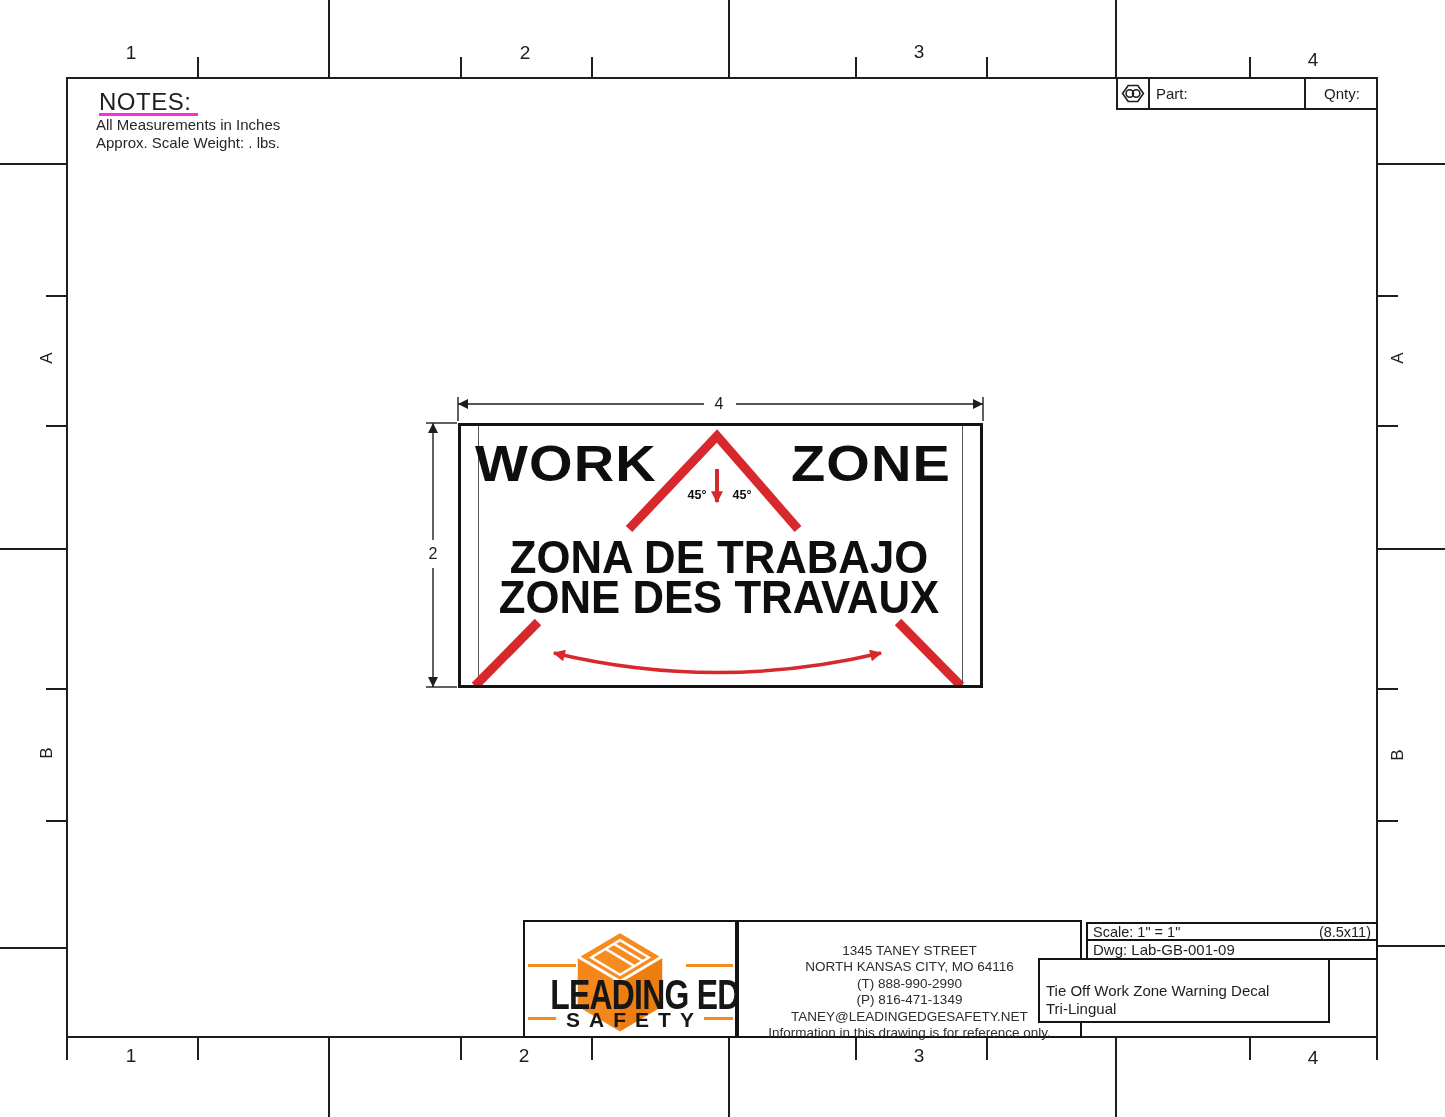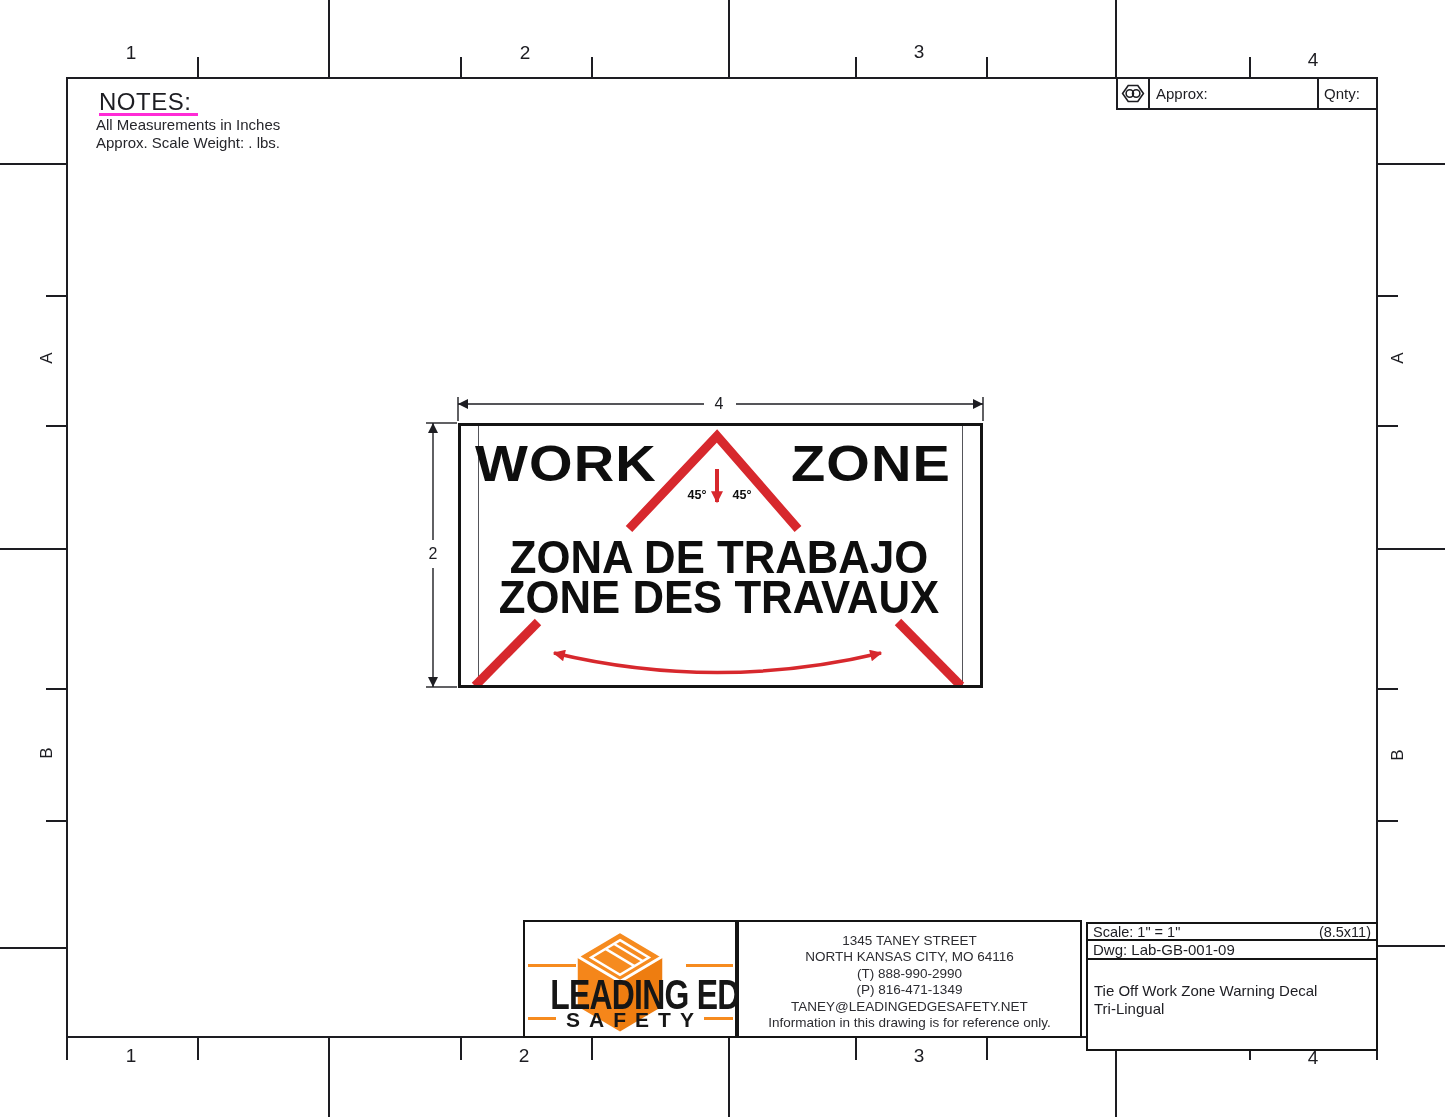--- a/index.html
+++ b/index.html
@@ -13,38 +13,38 @@
   
   .notes-h{position:absolute;left:99px;top:88px;font-size:24px;letter-spacing:.5px;}
   .notes-u{position:absolute;left:99px;top:113px;width:99px;height:2.5px;background:#ff2bd6;}
   .notes-l{position:absolute;left:96px;font-size:15px;color:#26262b;}
   
   .partsbox{position:absolute;left:1116px;top:77px;width:262px;height:33px;border:2px solid #1d1d22;
             box-sizing:border-box;display:flex;align-items:stretch;}
   .pcell{display:flex;align-items:center;font-size:15px;}
   .picon{width:30px;border-right:2px solid #1d1d22;justify-content:center;}
   .pparts{flex:1;padding-left:6px;}
-  .pqnty{width:52px;border-left:2px solid #1d1d22;padding-left:5px;}
+  .pqnty{width:52px;border-left:2px solid #1d1d22;padding-left:18px;}
   
   .decal{position:absolute;left:458px;top:423px;width:525px;height:265px;
          border:3px solid #141414;box-sizing:border-box;background:#fff;}
   .bleed{position:absolute;top:0;bottom:0;width:1px;background:#55555a;}
   .dsvg{position:absolute;left:0;top:0;width:100%;height:100%;}
   .dword{position:absolute;font-weight:bold;white-space:nowrap;color:#0e0e0e;
          transform:translate(-50%,-50%) scaleX(1.12);font-size:50px;letter-spacing:1px;}
   .dsub{position:absolute;font-weight:bold;white-space:nowrap;color:#0e0e0e;
         transform:translate(-50%,-50%) scaleX(0.95);font-size:46px;}
   .dang{position:absolute;font-weight:bold;color:#0e0e0e;font-size:12.5px;
         transform:translate(-50%,-50%);}
   .dimlbl{position:absolute;font-size:16px;background:#fff;padding:0 3px;
           transform:translate(-50%,-50%);color:#1d1d22;}
   .dimsvg{position:absolute;}
   
   .box{position:absolute;border:2px solid #141414;box-sizing:border-box;background:#fff;}
-  .addr{font-size:13.5px;color:#2c2c31;text-align:center;line-height:16.4px;padding-top:11px;}
+  .addr{font-size:13.5px;color:#2c2c31;text-align:center;line-height:16.4px;padding-top:21px;}
   .tb-row1{display:flex;justify-content:space-between;align-items:center;
            font-size:14.5px;padding:0 5px;box-sizing:border-box;}
   .tb-row2{font-size:15px;display:flex;align-items:center;padding-left:5px;box-sizing:border-box;}
   .tb-desc{font-size:15px;line-height:18px;padding:22px 0 0 6px;box-sizing:border-box;}
   .lg-rule{position:absolute;height:2.5px;background:#f68b1f;}
   .lg-name{position:absolute;left:0;right:0;top:49px;text-align:center;font-weight:bold;
            font-size:42px;color:#161616;transform:scaleX(0.76);letter-spacing:-1px;white-space:nowrap;}
   .lg-sub{position:absolute;left:0;right:0;top:86px;text-align:center;font-weight:bold;
           font-size:21px;color:#161616;letter-spacing:9px;text-indent:9px;white-space:nowrap;}
 </style>
@@ -111,21 +111,21 @@
   <div class="notes-l" style="top:134px">Approx. Scale Weight: . lbs.</div>
 
   <div class="partsbox">
     <div class="pcell picon">
       <svg width="24" height="21" viewBox="0 0 30 26">
         <polygon points="2,13 9,3 21,3 28,13 21,23 9,23" fill="none" stroke="#1d1d22" stroke-width="2"></polygon>
         <circle cx="11" cy="13" r="4.6" fill="none" stroke="#1d1d22" stroke-width="2"></circle>
         <circle cx="19" cy="13" r="4.6" fill="none" stroke="#1d1d22" stroke-width="2"></circle>
       </svg>
     </div>
-    <div class="pcell pparts">Approx:</div>
+    <div class="pcell pparts">Part:</div>
     <div class="pcell pqnty">Qnty:</div>
   </div>
 
   <svg class="dimsvg" style="left:452px;top:395px" width="537" height="30">
     <defs>
       <marker id="arrB" viewBox="0 0 10 10" refX="10" refY="5" markerWidth="13" markerHeight="10" markerUnits="userSpaceOnUse" orient="auto-start-reverse">
         <path d="M0 0 L10 5 L0 10 Z" fill="#1d1d22"></path>
       </marker>
       <marker id="arrR" viewBox="0 0 10 10" refX="9" refY="5" markerWidth="15" markerHeight="12" markerUnits="userSpaceOnUse" orient="auto-start-reverse">
         <path d="M0 0 L10 5 L0 10 Z" fill="#d7282d"></path>
@@ -190,18 +190,18 @@
     <div>Information in this drawing is for reference only.</div>
   </div>
 
   <div class="box tb-row1" style="left:1086px;top:922px;width:292px;height:19px">
     <span>Scale: 1" = 1"</span>
     <span>(8.5x11)</span>
   </div>
   <div class="box tb-row2" style="left:1086px;top:939px;width:292px;height:21px">
     <span>Dwg: Lab-GB-001-09</span>
   </div>
-  <div class="box tb-desc" style="left:1086px;top:958px;width:292px;height:93px">
+  <div class="box tb-desc" style="left:1038px;top:958px;width:292px;height:65px">
     <div>Tie Off Work Zone Warning Decal</div>
     <div>Tri-Lingual</div>
   </div>
 
 </div>
 
 </body></html>

